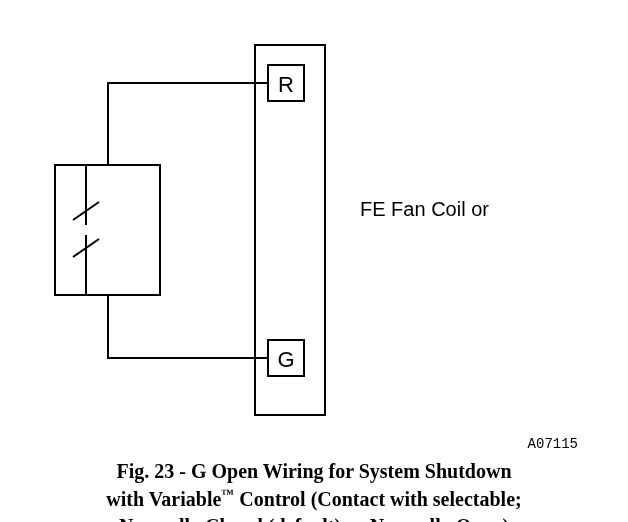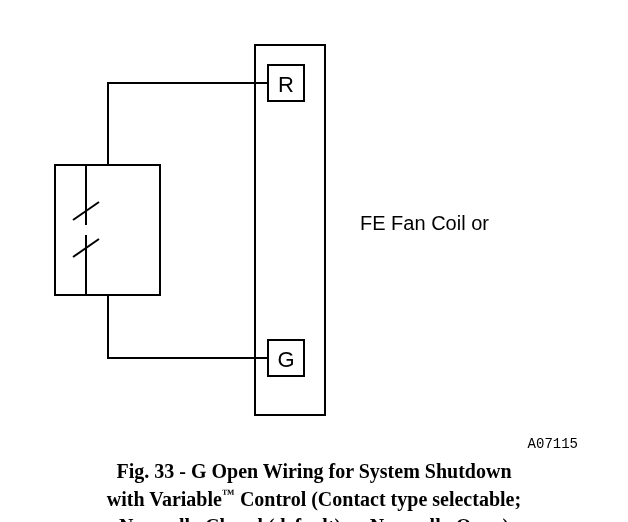--- a/index.html
+++ b/index.html
@@ -14,21 +14,21 @@
       position: relative;
       width: 588px;
       height: 410px;
     }
     svg {
       display: block;
     }
     .equipment-label {
       position: absolute;
       left: 340px;
-      top: 189px;
+      top: 175px;
       font-size: 20px;
       line-height: 1.4;
       color: #000;
     }
     .terminal-text {
       font-family: Arial, Helvetica, sans-serif;
       font-size: 22px;
       fill: #000;
     }
     .ref-id {
@@ -89,16 +89,16 @@
   </svg>
 
   <div class="equipment-label">
     <span>FE Fan Coil or</span><br>
   </div>
 </div>
 
 <div class="ref-id">A07115</div>
 
 <div class="caption">
-  <span>Fig. 33 -</span><span> G Open Wiring for System Shutdown</span><br>
-  <span>with Variable</span><span class="tm">™</span><span> Control (Contact type selectable;</span><br>
+  <span>Fig. 23 -</span><span> G Open Wiring for System Shutdown</span><br>
+  <span>with Variable</span><span class="tm">™</span><span> Control (Contact with selectable;</span><br>
   <span>Normally Closed (default) or Normally Open)</span>
 </div>
 
 </body></html>

